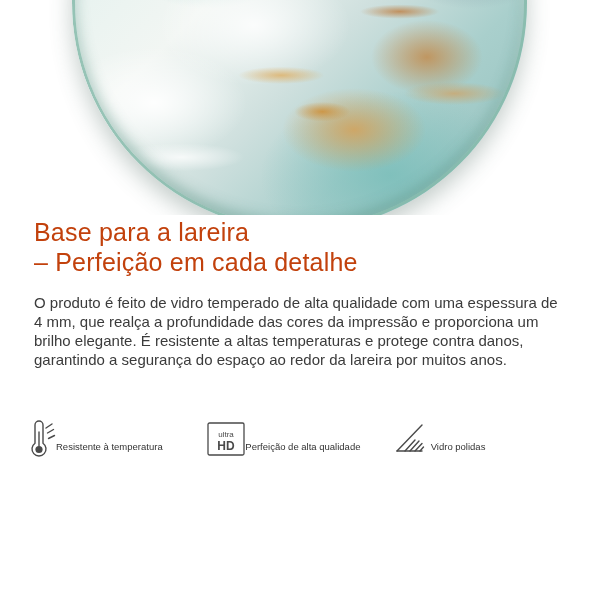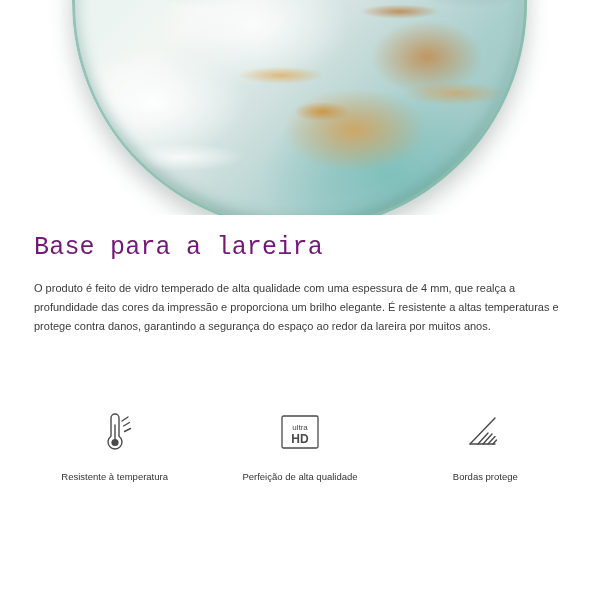--- a/index.html
+++ b/index.html
@@ -84,56 +84,55 @@
   .content {
     position: absolute;
     top: 215px;
     left: 0;
     width: 600px;
     padding: 0 34px;
     box-sizing: border-box;
   }
 
   .headline {
-    font-family: Liberation Mono, monospace;
+    font-family: Liberation Sans, sans-serif;
     font-size: 25px;
     line-height: 30px;
-    color: #701a75;
+    color: #c2410c;
     font-weight: 400;
-    margin: 18px 0 0 0;
+    margin: 2px 0 0 0;
     letter-spacing: 0.2px;
   }
   .headline-line-2 { display: block; }
 
   .body-copy {
     margin: 16px 0 0 0;
-    font-size: 11px;
+    font-size: 15px;
     line-height: 19px;
     color: #3b3b3b;
     max-width: 535px;
   }
 
   
   .features {
     position: absolute;
     top: 395px;
     left: 0;
     width: 600px;
     box-sizing: border-box;
     padding: 0 22px;
     display: grid;
     grid-template-columns: repeat(3, 1fr);
     grid-row-gap: 6px;
   }
 
   .feature {
     display: flex;
-    flex-direction: column;
     align-items: center;
-    justify-content: flex-end;
+    justify-content: flex-start;
     height: 88px;
   }
 
   .feature-icon {
     height: 46px;
     display: flex;
     align-items: center;
     justify-content: center;
     color: #4a4a4a;
   }
@@ -157,20 +156,21 @@
     <div class="hero-disc">
       <div class="marble"></div>
       <div class="disc-rim"></div>
     </div>
 
   </div>
 
   <div class="content">
     <h1 class="headline">
       <span>Base para a lareira</span>
+      <span class="headline-line-2">– Perfeição em cada detalhe</span>
     </h1>
     <p class="body-copy">O produto é feito de vidro temperado de alta qualidade com uma espessura de 4 mm, que realça a profundidade das cores da impressão e proporciona um brilho elegante. É resistente a altas temperaturas e protege contra danos, garantindo a segurança do espaço ao redor da lareira por muitos anos.</p>
   </div>
 
   <div class="features">
 
     <div class="feature">
       <div class="feature-icon">
         <svg width="34" height="40" viewBox="0 0 34 40" fill="none" stroke="#4a4a4a" stroke-width="1.4" stroke-linecap="round">
           <path d="M13 6a4 4 0 0 1 8 0v18.2a7 7 0 1 1-8 0V6z"></path>
@@ -201,18 +201,18 @@
       <div class="feature-icon">
         <svg width="38" height="34" viewBox="0 0 38 34" fill="none" stroke="#4a4a4a" stroke-width="1.4" stroke-linecap="round">
           <path d="M4 29 L29 3"></path>
           <path d="M4 29 L29 29"></path>
           <path d="M12 29 L22 18"></path>
           <path d="M17 29 L26 19"></path>
           <path d="M22 29 L29 21.5"></path>
           <path d="M27 29 L30.5 25"></path>
         </svg>
       </div>
-      <div class="feature-label">Bordas protege</div>
+      <div class="feature-label">Vidro polidas</div>
     </div>
 
 
   </div>
 </div>
 
 </body></html>

